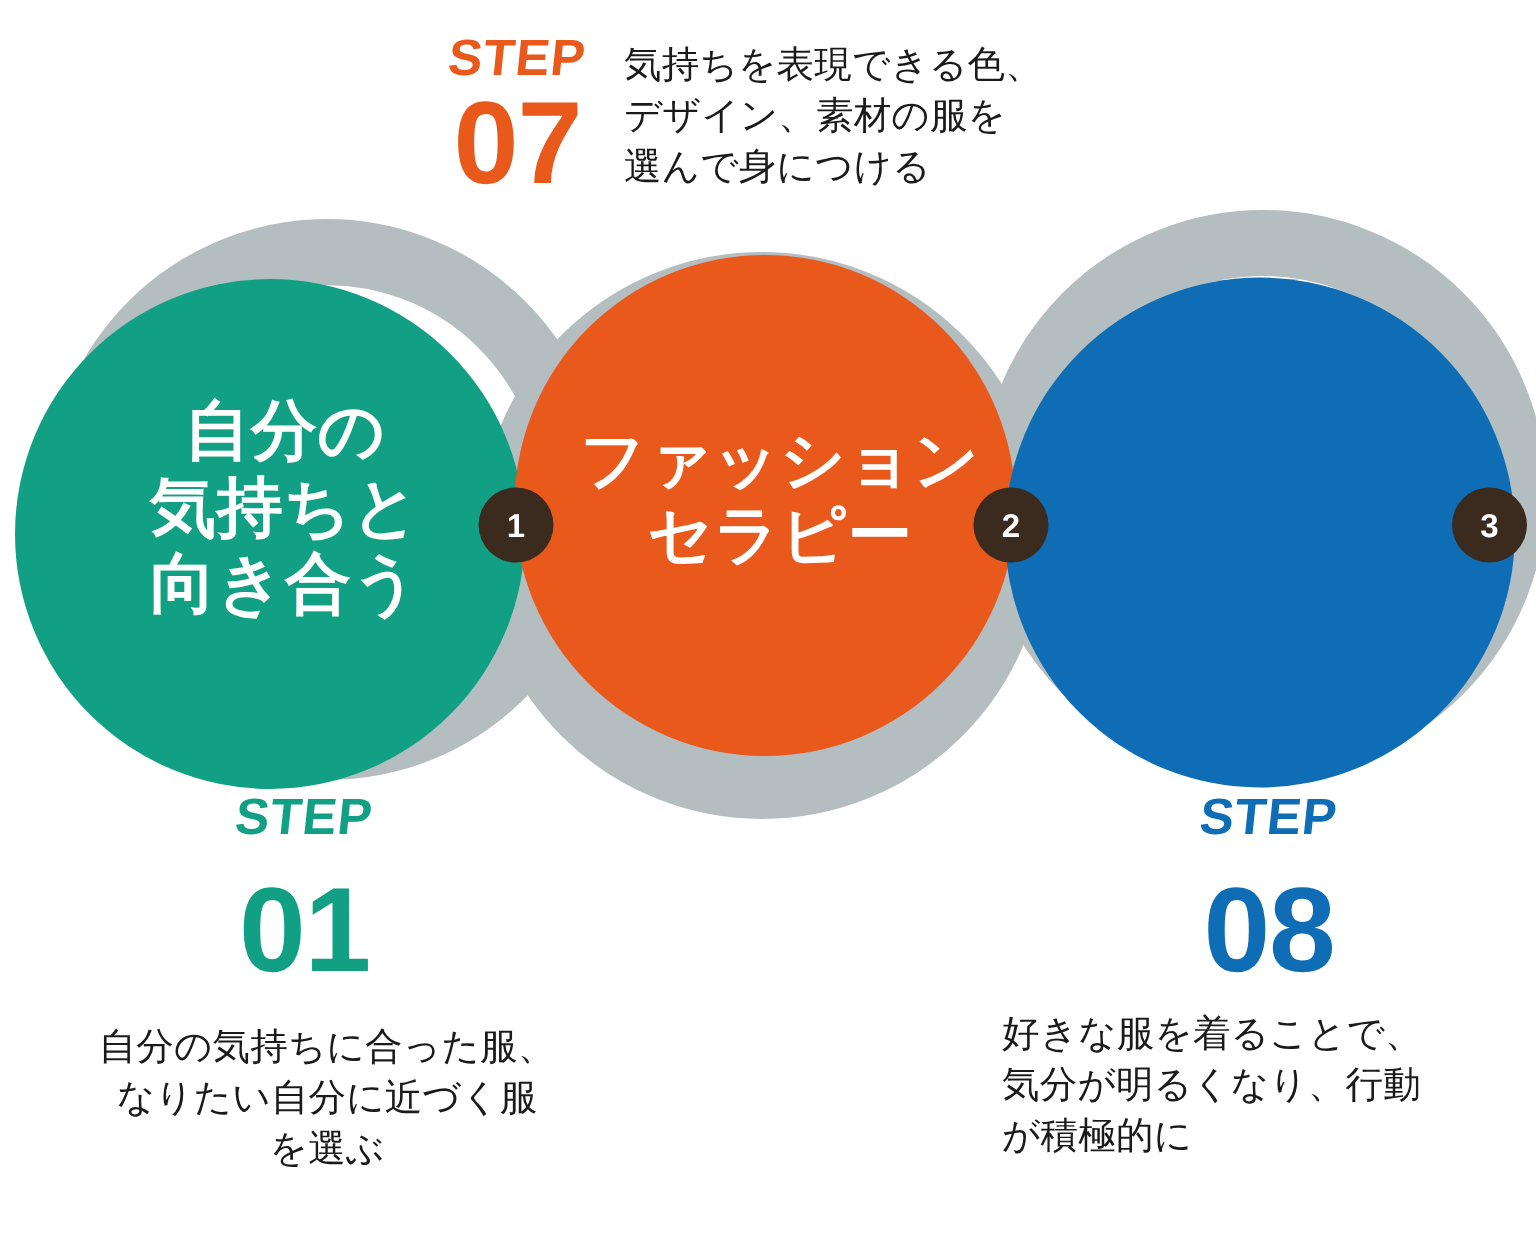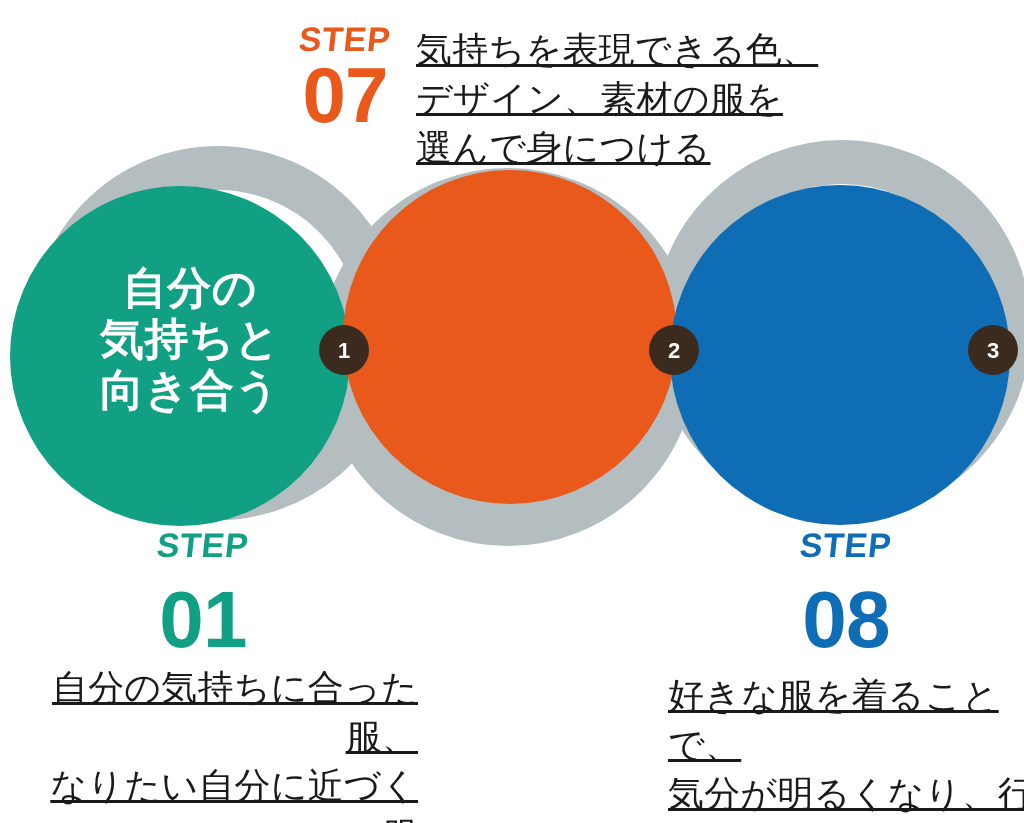--- a/index.html
+++ b/index.html
@@ -74,27 +74,26 @@
   }
   .step-num {
     font-size: 80px;
     font-weight: 700;
     line-height: 0.95;
     letter-spacing: -0.01em;
     display: block;
     margin-top: 20px;
   }
   .step-desc {
-    font-size: 36px;
+    font-size: 25px;
     line-height: 1.36;
     color: #1a1a1a;
     white-space: pre-line;
     font-weight: 400;
     letter-spacing: 0.005em;
-    text-decoration: underline;
   }
 
   
   #step-02-block {
     left: 296px;
     top: 22px;
     width: 700px;
     display: flex;
     align-items: flex-start;
     gap: 22px;
@@ -124,22 +123,22 @@
   }
   #step-01-label {
     text-align: center;
     width: 370px;
   }
   #step-01-block .step-word,
   #step-01-block .step-num {
     color: #12A085;
   }
   #step-01-desc {
-    margin-top: 6px;
-    text-align: right;
+    margin-top: 23px;
+    text-align: center;
   }
 
   
   #step-03-block {
     left: 668px;
     top: 528px;
     width: 400px;
   }
   #step-03-label {
     text-align: center;
@@ -190,20 +189,22 @@
     </g>
     <g>
       <circle cx="993" cy="350" r="25" fill="#3B2A1E"></circle>
       <text x="993" y="358" class="badge-text" text-anchor="middle">3</text>
     </g>
   </svg>
 
   <div class="circle-label" id="circle-label-1">自分の
 気持ちと
 向き合う</div>
+  <div class="circle-label" id="circle-label-2">ファッション
+セラピー</div>
 
   <div class="step-block" id="step-02-block">
     <div id="step-02-label">
       <span class="step-word">STEP</span>
       <span class="step-num">07</span>
     </div>
     <div class="step-desc" id="step-02-desc">気持ちを表現できる色、
 デザイン、素材の服を
 選んで身につける</div>
   </div>

